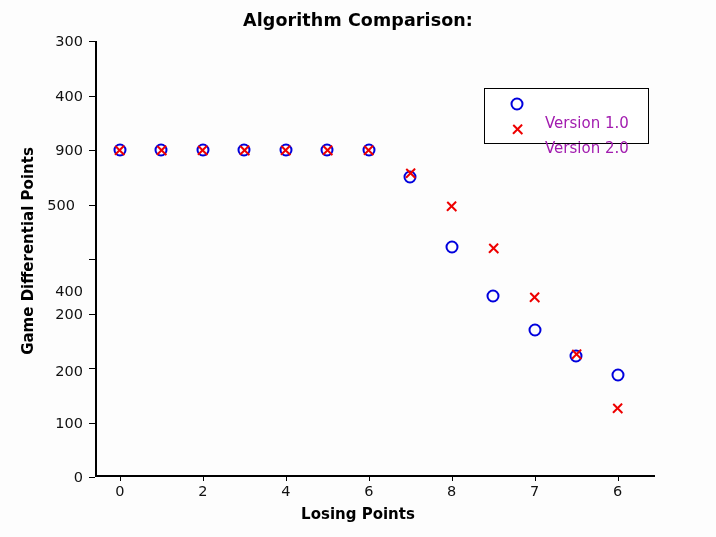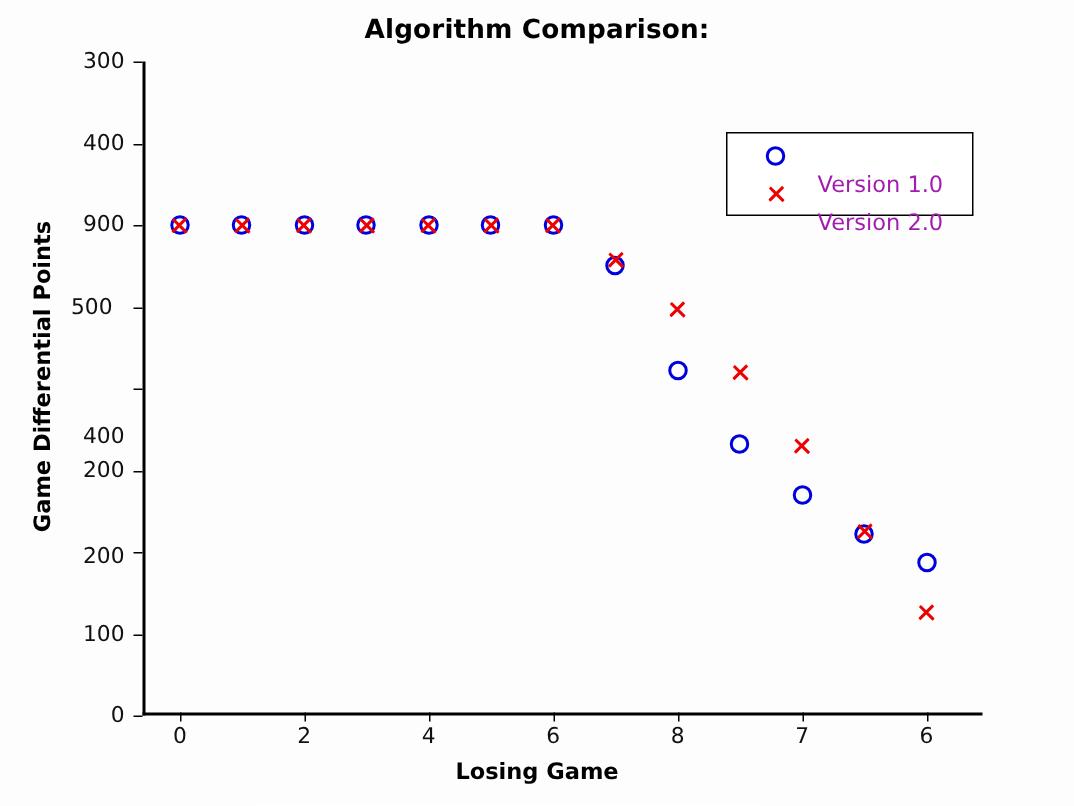--- a/index.html
+++ b/index.html
@@ -256,21 +256,21 @@
         <div class="marker cross" style="left: 315.259px; top: 132.98px;"></div>
         <div class="marker cross" style="left: 356.741px; top: 165.135px;"></div>
         <div class="marker cross" style="left: 398.222px; top: 207.645px;"></div>
         <div class="marker cross" style="left: 439.704px; top: 256.695px;"></div>
         <div class="marker cross" style="left: 481.185px; top: 313.92px;"></div>
         <div class="marker cross" style="left: 522.667px; top: 367.875px;"></div>
       </div>
   </div>
 
   <div id="ylabel">Game Differential Points</div>
-  <div id="xlabel">Losing Game</div>
+  <div id="xlabel">Losing Points</div>
 
   <div id="legend">
     <div class="legend-row r0">
       <span class="legend-sym">
         <span class="marker circle"></span>
       </span>
       <span class="legend-text">Version 1.0</span>
     </div>
     <div class="legend-row r1">
       <span class="legend-sym">

